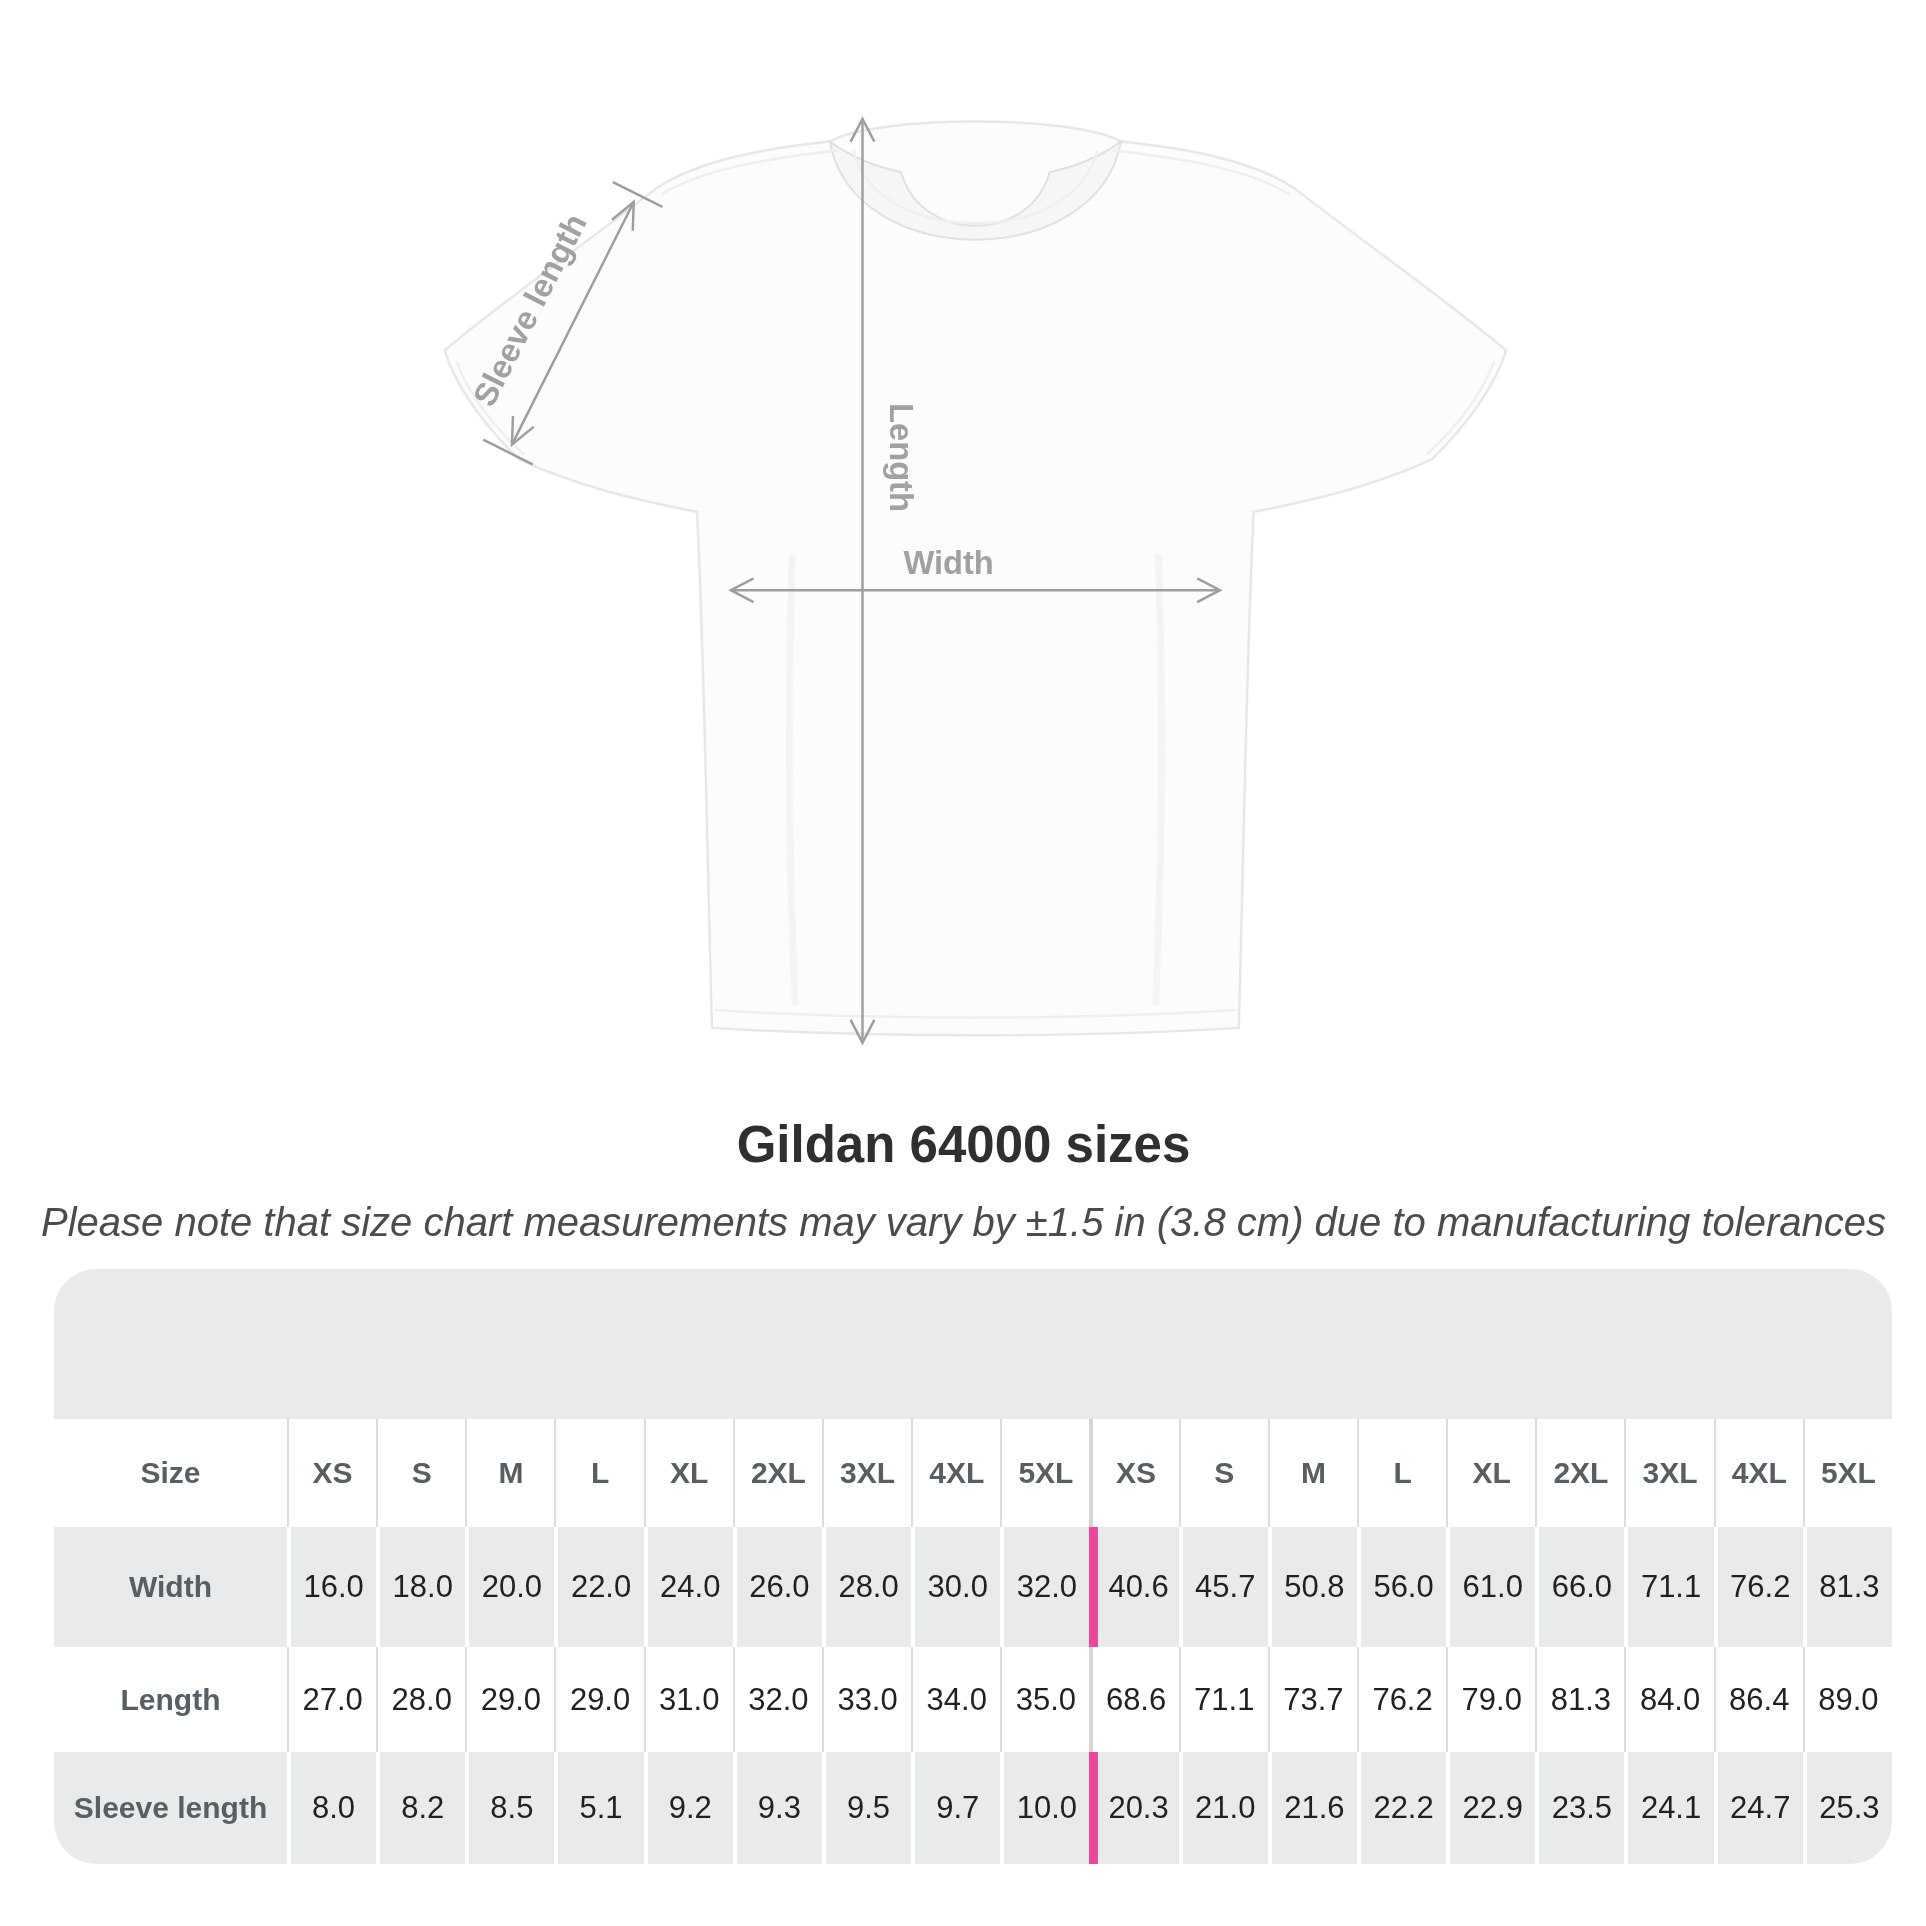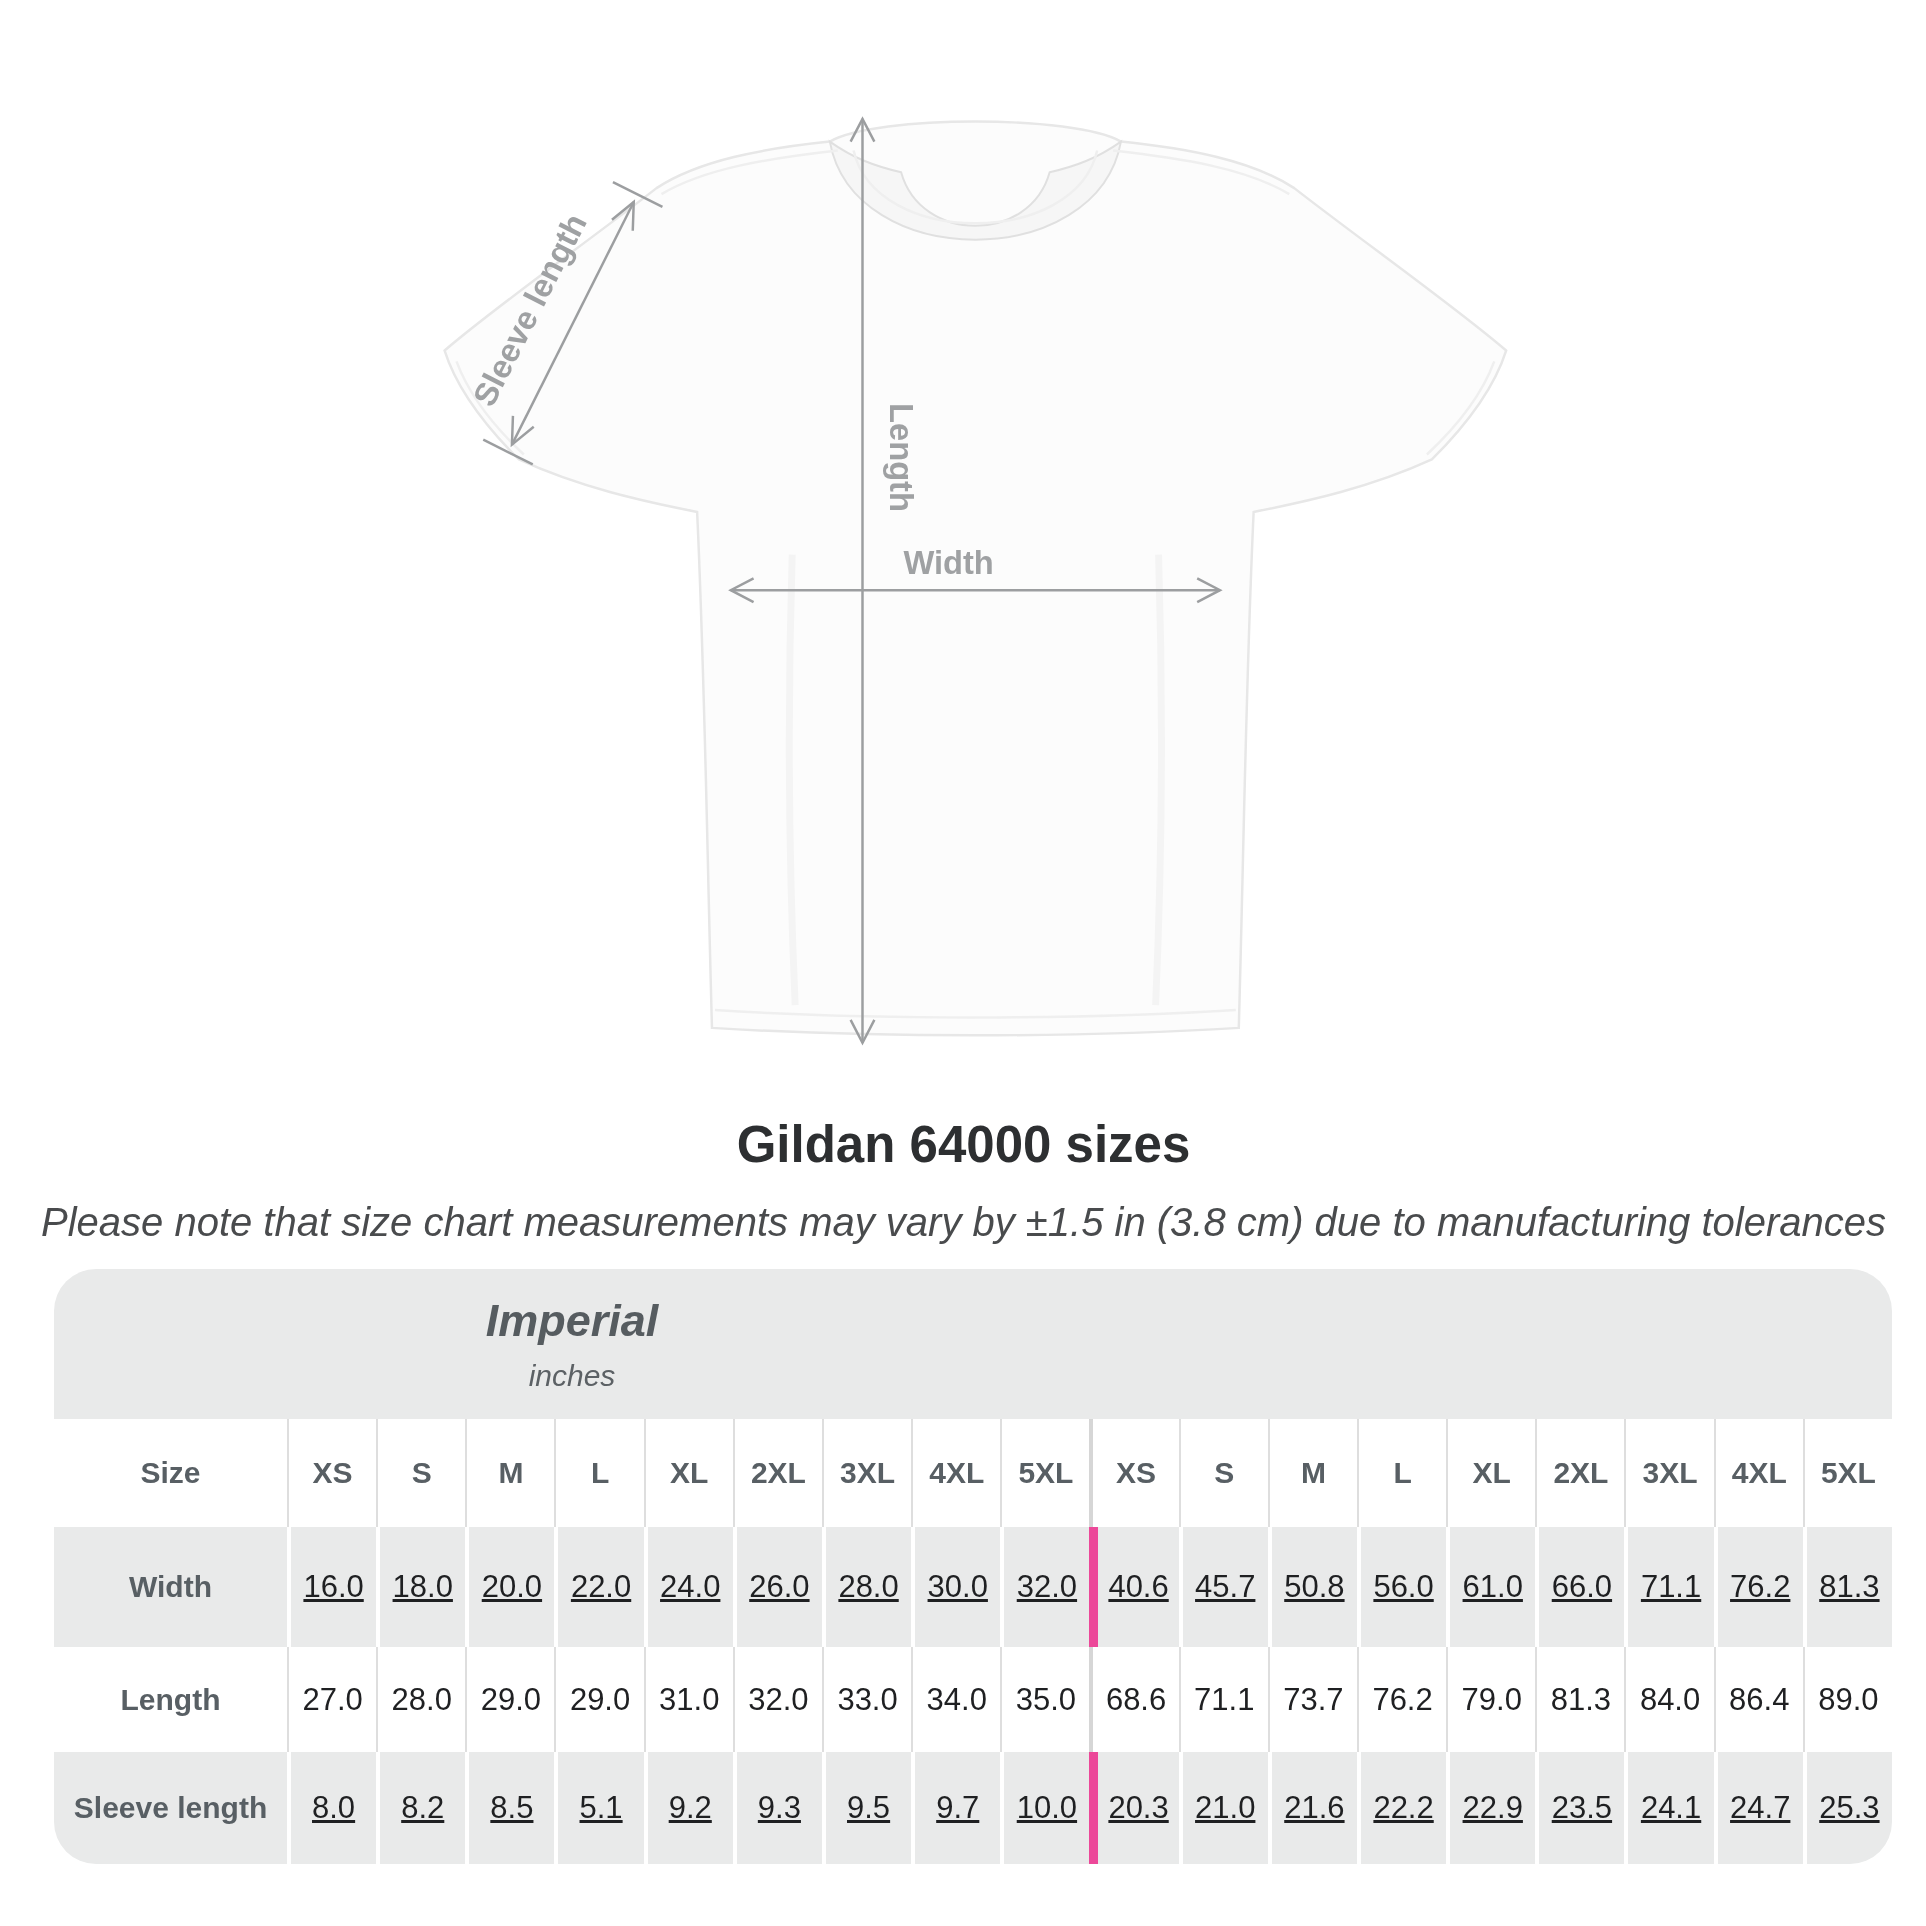--- a/index.html
+++ b/index.html
@@ -27,21 +27,21 @@
   .trow{display:grid;grid-template-columns:233px repeat(18,1fr);text-align:center;}
   .row-size{height:108px;background:#ffffff;}
   .rw0{height:120px;background:#e9eaea;}
   .rw1{height:105px;background:#ffffff;}
   .rw2{height:112px;background:#e9eaea;}
   .cell{display:flex;align-items:center;justify-content:center;
         font-size:31px;color:#1f2022;box-sizing:border-box;}
   .cell.hdr,.cell.lbl{font-weight:700;color:#585f64;font-size:30px;}
   .row-size .sep,.rw1 .sep{border-left:2px solid #dedede;}
   .row-size .mid,.rw1 .mid{border-left:4px solid #d6d6d6;}
-  .rw0 .sep,.rw2 .sep{border-left:4px solid #ffffff;text-decoration:underline;}
+  .rw0 .sep,.rw2 .sep{border-left:4px solid #ffffff;}
   .rw0 .mid,.rw2 .mid{border-left:9px solid #ec4899;}
 </style>
 </head>
 <body>
 
 <div class="page">
 
   <svg class="diagram-svg" width="1927" height="1927" viewBox="0 0 1946 1946">
 
     <g>
@@ -98,24 +98,20 @@
     <text class="dim-label" x="958" y="580" text-anchor="middle">Width</text>
     <text class="dim-label" transform="translate(899 462) rotate(90)" text-anchor="middle">Length</text>
     <text class="dim-label" transform="translate(545 318) rotate(-63)" text-anchor="middle">Sleeve length</text>
   </svg>
 
   <div class="page-title">Gildan 64000 sizes</div>
   <div class="page-subtitle">Please note that size chart measurements may vary by ±1.5 in (3.8 cm) due to manufacturing tolerances</div>
 
   <div class="size-table">
     <div class="band">
-      <div class="band-half band-left">
-        <div class="band-name">Imperial</div>
-        <div class="band-unit">inches</div>
-      </div>
     </div>
     <div id="rows">
         <div class="trow row-size">
           <div class="cell lbl">Size</div>
           <div class="cell hdr sep">XS</div>
           <div class="cell hdr sep">S</div>
           <div class="cell hdr sep">M</div>
           <div class="cell hdr sep">L</div>
           <div class="cell hdr sep">XL</div>
           <div class="cell hdr sep">2XL</div>

